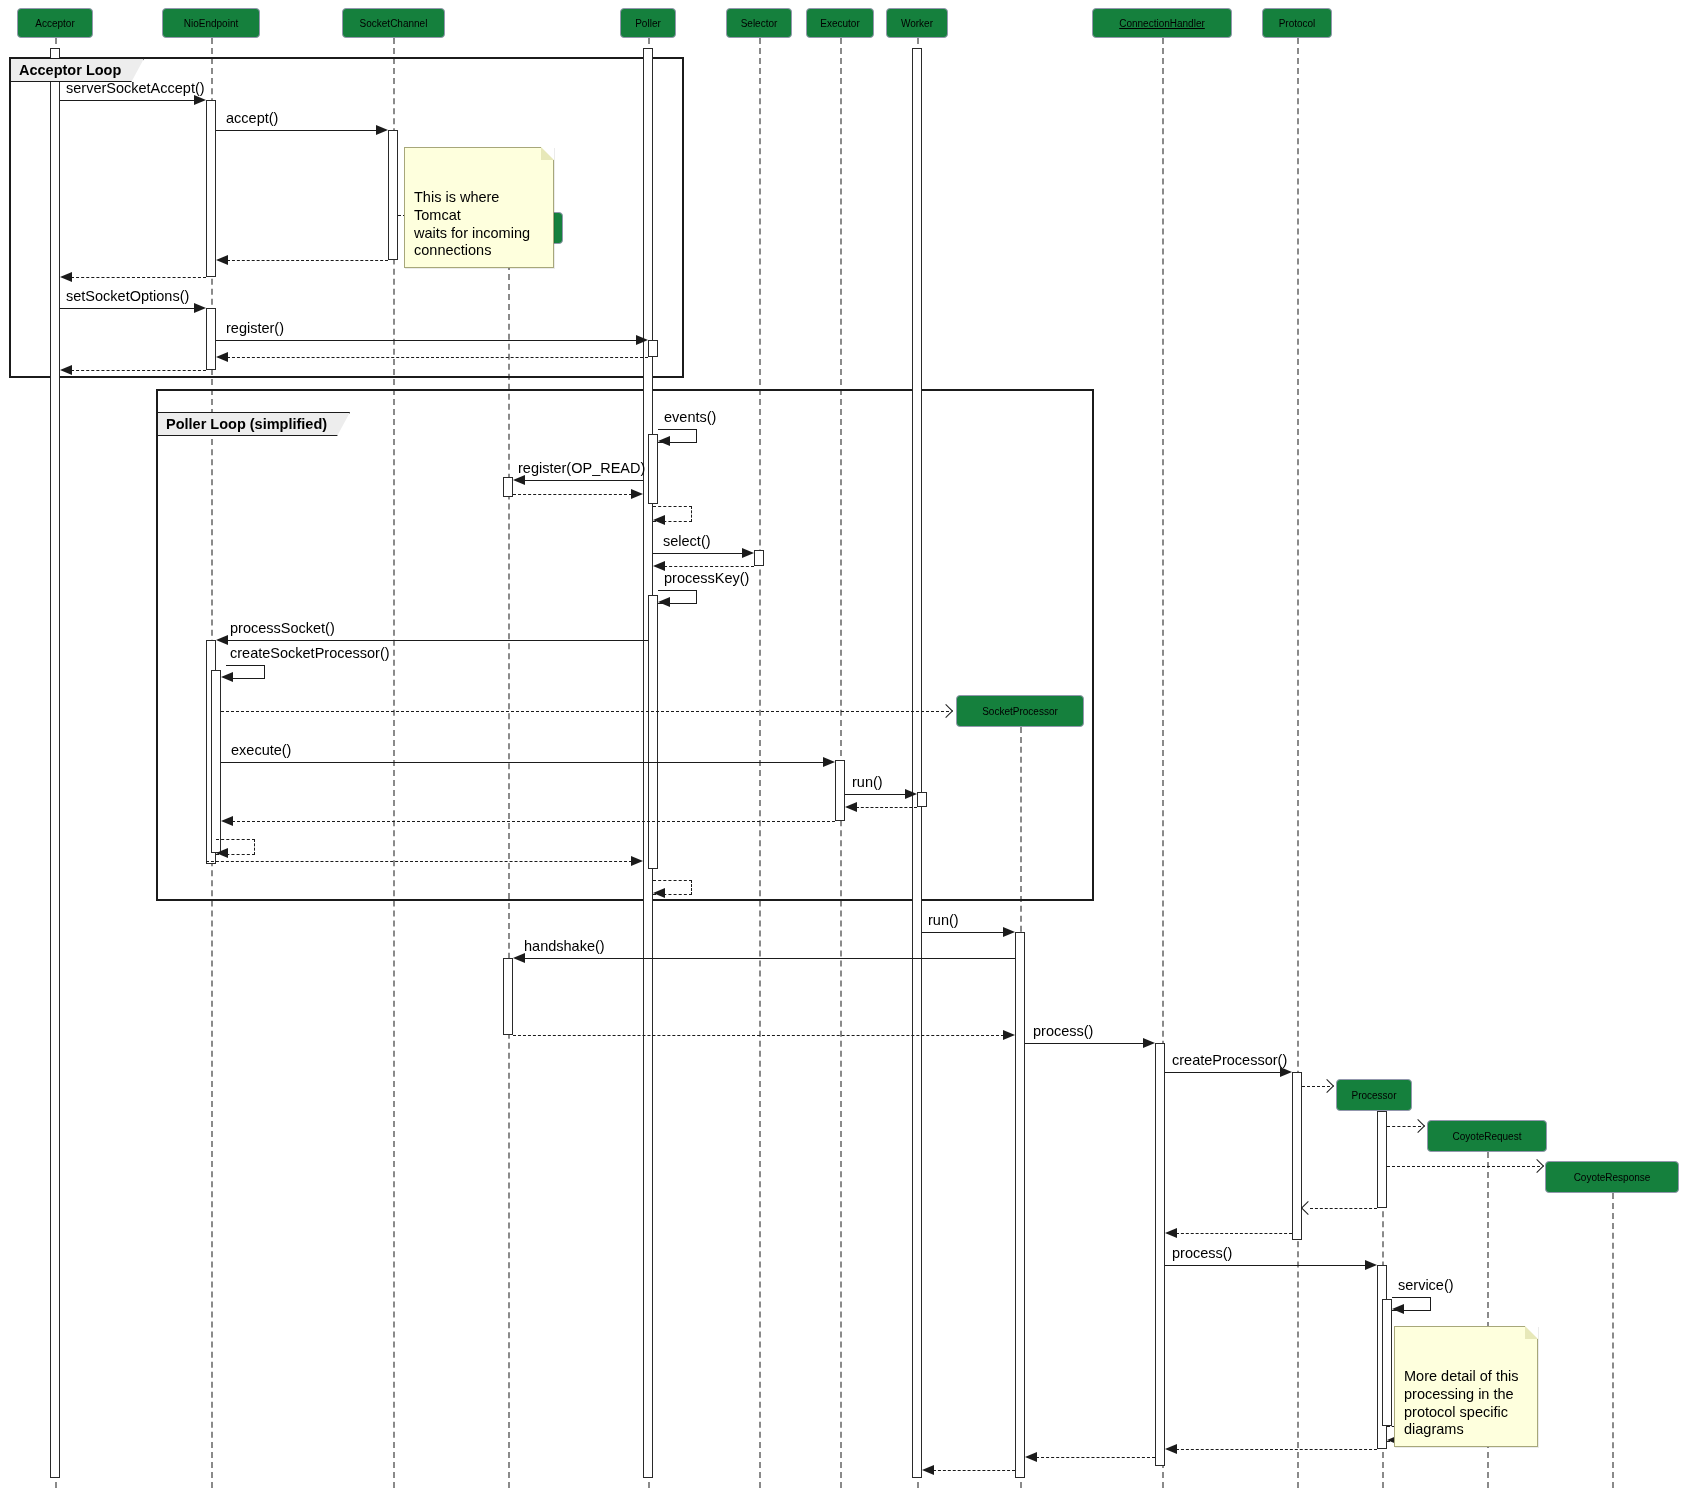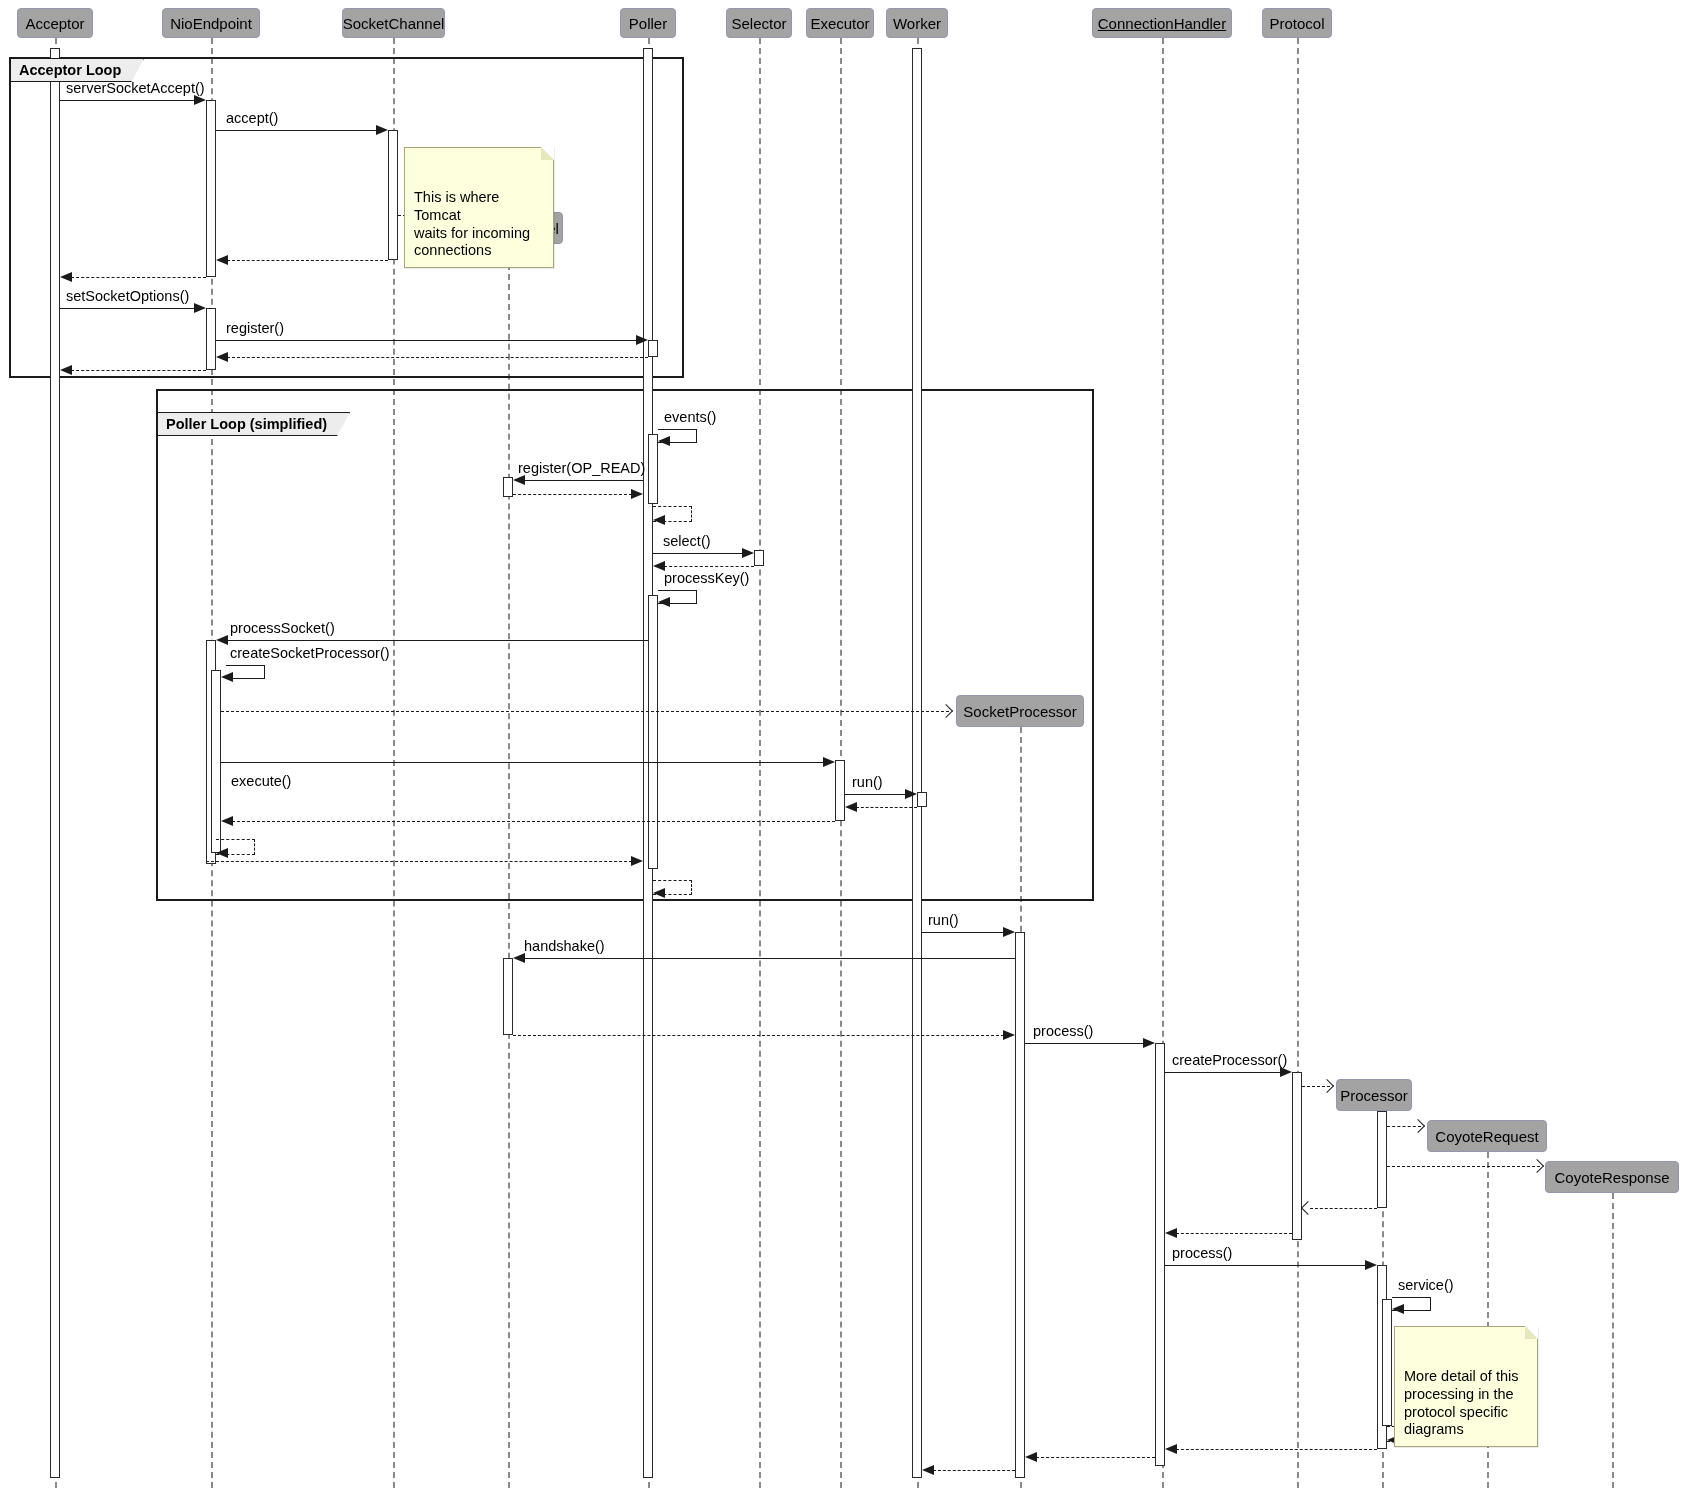--- a/index.html
+++ b/index.html
@@ -12,22 +12,22 @@
     clip-path:polygon(0 0,100% 0,calc(100% - 13px) 100%,0 100%);}
   .act{position:absolute;width:10px;background:#fff;border:1.7px solid #2a2a2a;z-index:3;box-sizing:border-box;}
   .ln{position:absolute;height:0;border-top:1.8px solid #1b1b1b;z-index:4;}
   .ld{position:absolute;height:0;border-top:1.6px dashed #1b1b1b;z-index:4;}
   .hr{position:absolute;width:0;height:0;border-top:5px solid transparent;border-bottom:5px solid transparent;border-left:12px solid #1b1b1b;z-index:4;}
   .hl{position:absolute;width:0;height:0;border-top:5px solid transparent;border-bottom:5px solid transparent;border-right:12px solid #1b1b1b;z-index:4;}
   .cr{position:absolute;width:9px;height:9px;border-top:1.7px solid #1b1b1b;border-right:1.7px solid #1b1b1b;transform:rotate(45deg);z-index:4;}
   .cl{position:absolute;width:9px;height:9px;border-top:1.7px solid #1b1b1b;border-left:1.7px solid #1b1b1b;transform:rotate(-45deg);z-index:4;}
   .selfs{position:absolute;border-top:1.8px solid #1b1b1b;border-right:1.8px solid #1b1b1b;border-bottom:1.8px solid #1b1b1b;z-index:4;}
   .selfd{position:absolute;border-top:1.5px dashed #1b1b1b;border-right:1.5px dashed #1b1b1b;border-bottom:1.5px dashed #1b1b1b;z-index:4;}
-  .pbox{position:absolute;background:#a3a3a3;border:1.6px solid #9397AD;border-radius:4px;
-    color:#000;font-size:15px;display:flex;align-items:center;justify-content:center;z-index:5;box-sizing:border-box;}
+  .pbox{position:absolute;background:#15803d;border:1.6px solid #9397AD;border-radius:4px;
+    color:#000;font-size:10px;display:flex;align-items:center;justify-content:center;z-index:5;box-sizing:border-box;}
   .lbl{position:absolute;font-size:14.5px;color:#000;white-space:nowrap;z-index:6;}
   .note{position:absolute;background:#FEFFDD;border:1.2px solid #a7a77a;color:#000;
     font-size:14.5px;line-height:1.22;padding:6px 9px 7px 9px;white-space:pre-line;z-index:5;
     box-shadow:1px 1px 0 rgba(0,0,0,.08);}
   .fold{position:absolute;top:-1px;right:-1px;width:0;height:0;
     border-left:13px solid #e7e8b9;border-top:13px solid #ffffff;z-index:6;}
 </style>
 </head>
 <body>
 
@@ -138,21 +138,21 @@
 
   <div class="selfs" style="left:226px;top:665px;width:38px;height:12px;"></div>
   <div class="hl" style="left:221px;top:672px;"></div>
   <div class="lbl" style="left:230px;top:645px;">createSocketProcessor()</div>
 
   <div class="ld" style="left:221px;top:711px;width:728px;"></div>
   <div class="cr" style="left:941px;top:706px;"></div>
 
   <div class="ln" style="left:221px;top:762px;width:603px;"></div>
   <div class="hr" style="left:823px;top:757px;"></div>
-  <div class="lbl" style="left:231px;top:742px;margin-top:31px;">execute()</div>
+  <div class="lbl" style="left:231px;top:742px;">execute()</div>
 
   <div class="ln" style="left:845px;top:794px;width:61px;"></div>
   <div class="hr" style="left:905px;top:789px;"></div>
   <div class="lbl" style="left:852px;top:774px;">run()</div>
 
   <div class="ld" style="left:856px;top:807px;width:61px;"></div>
   <div class="hl" style="left:845px;top:802px;"></div>
 
   <div class="ld" style="left:232px;top:821px;width:603px;"></div>
   <div class="hl" style="left:221px;top:816px;"></div>

